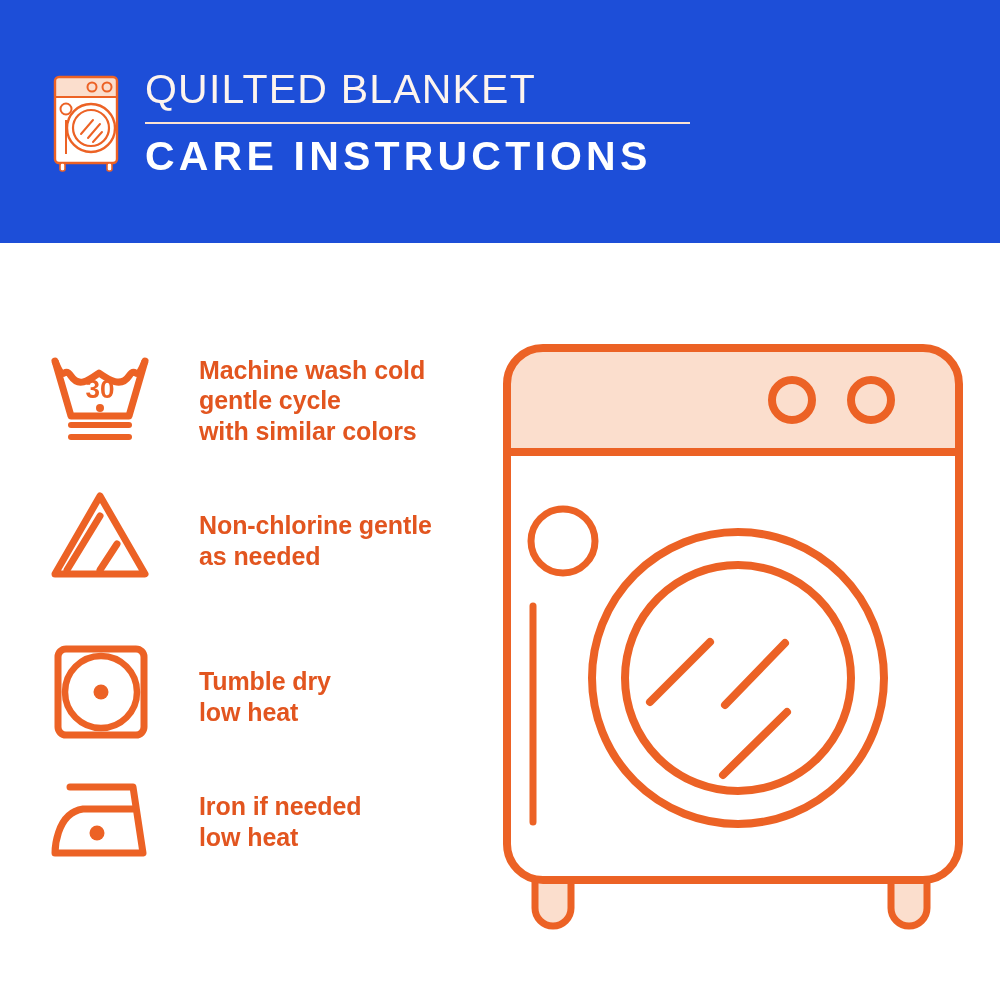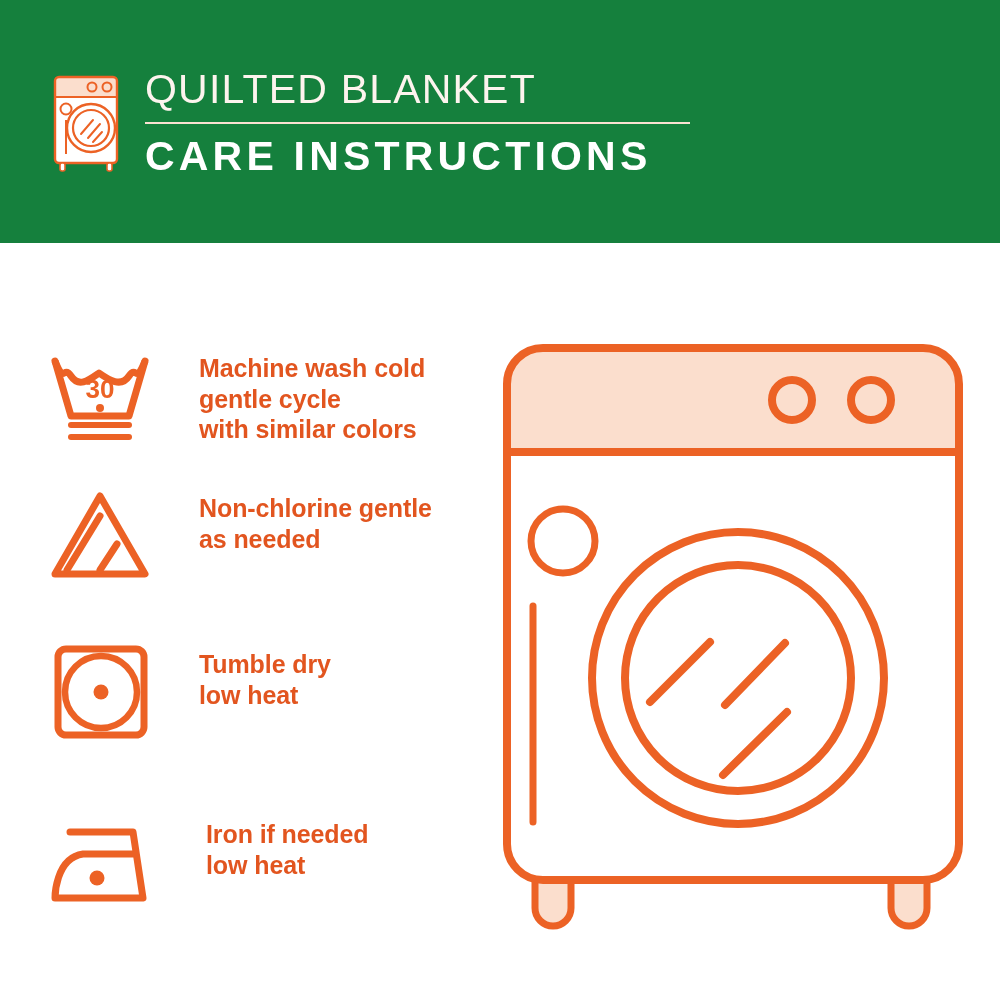--- a/index.html
+++ b/index.html
@@ -15,21 +15,21 @@
     position: relative;
   }
 
   
   .header {
     position: absolute;
     left: 0;
     top: 0;
     width: 1000px;
     height: 243px;
-    background: #15803d;
+    background: #1d4ed8;
     box-sizing: border-box;
   }
   .header-logo {
     position: absolute;
     left: 45px;
     top: 68px;
     width: 82px;
     height: 104px;
   }
   .header-titles {
@@ -68,26 +68,26 @@
     left: 0;
     top: 243px;
     width: 480px;
     height: 757px;
   }
   .care-row {
     position: absolute;
     left: 0;
     width: 480px;
     display: flex;
-    align-items: flex-start;
+    align-items: center;
   }
   .care-row-0 { top: 100px; }
   .care-row-1 { top: 240px; }
   .care-row-2 { top: 396px; }
-  .care-row-3 { top: 566px; gap: 7px; }
+  .care-row-3 { top: 521px; }
 
   .care-icon {
     width: 125px;
     min-width: 125px;
     height: 105px;
     display: flex;
     align-items: center;
     justify-content: center;
     margin-left: 42px;
   }

